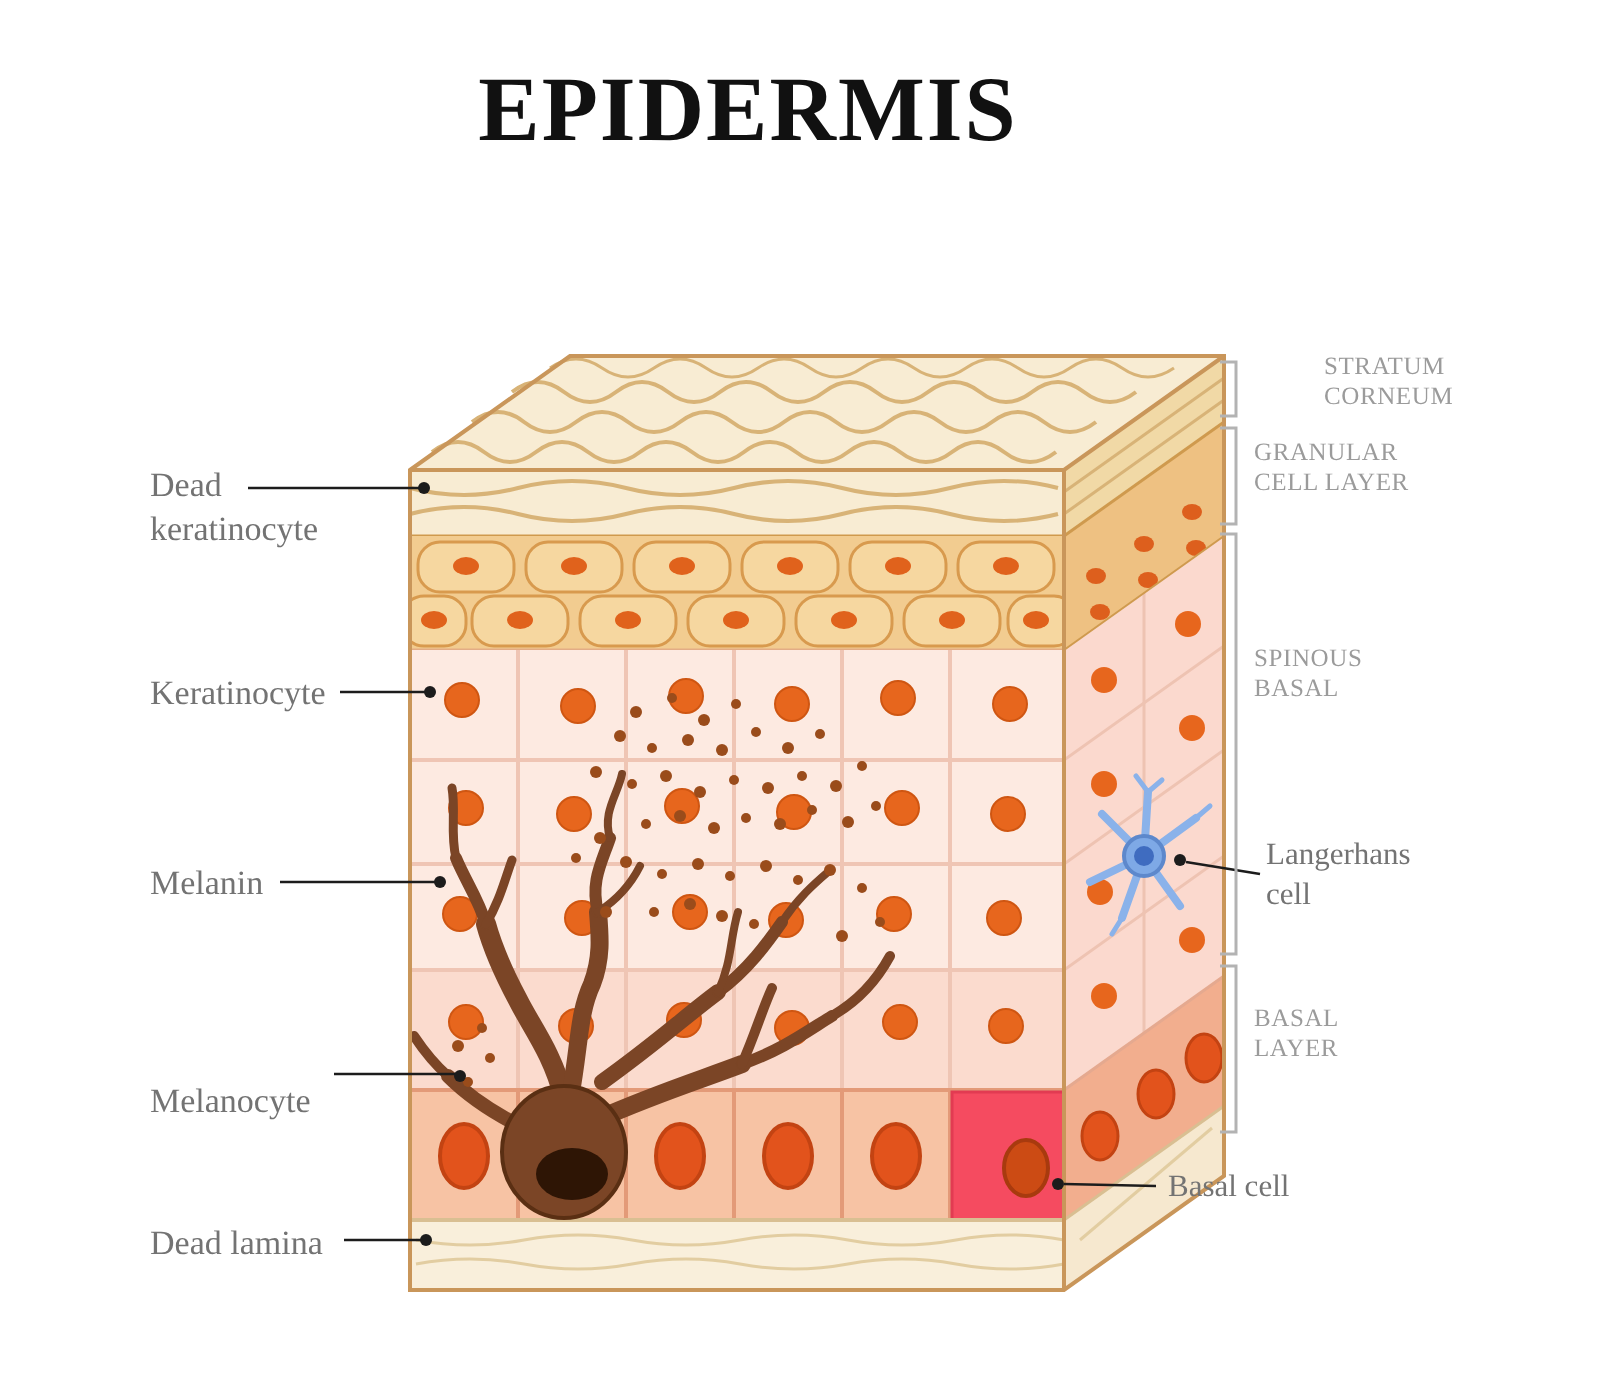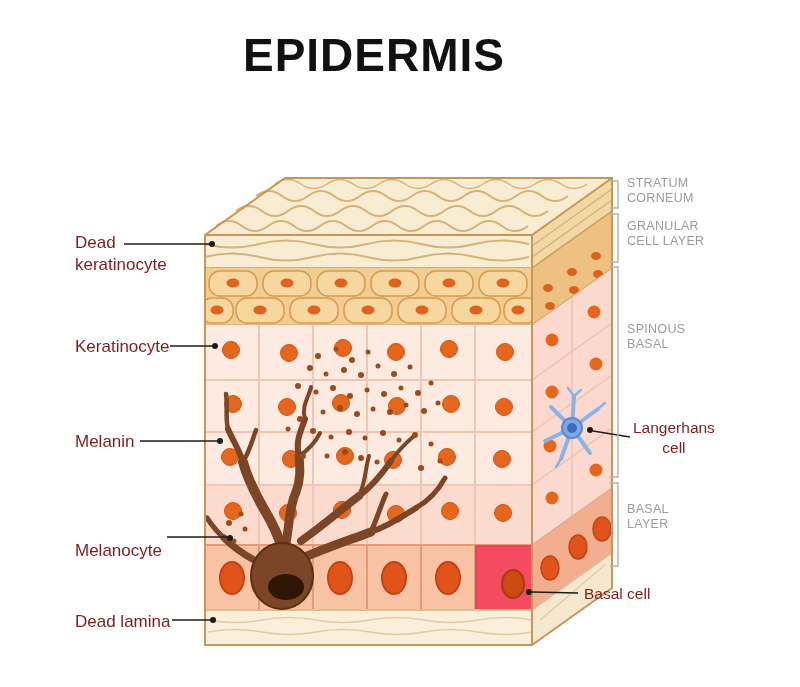--- a/index.html
+++ b/index.html
@@ -1,20 +1,20 @@
 <!DOCTYPE html>
 <html><head>
 <meta charset="utf-8">
 <style>
   html,body{margin:0;padding:0;background:#ffffff;}
   .stage{position:relative;width:748px;height:687px;background:#ffffff;
-         font-family:Liberation Sans, sans-serif;overflow:hidden;}
+         font-family:Liberation Serif, serif;overflow:hidden;}
   .title{position:absolute;top:28px;left:0;width:100%;text-align:center;
          font-size:46px;font-weight:700;letter-spacing:1px;color:#111;}
-  .lbl{position:absolute;white-space:pre-line;color:#7f1d1d;font-size:17px;line-height:1.3;}
+  .lbl{position:absolute;white-space:pre-line;color:#737373;font-size:17px;line-height:1.3;}
   .lbl.gray{color:#9b9b9b;font-size:12.5px;line-height:1.2;letter-spacing:.3px;}
   .lbl.cell{font-size:15.5px;}
   svg.art{position:absolute;left:0;top:0;}
 </style>
 </head>
 <body>
 
 <div class="stage">
 
   <div class="title">EPIDERMIS</div>
@@ -331,26 +331,26 @@
     </g>
   </svg>
 
   <div class="lbl" style="left:75px;top:232px;">Dead
 keratinocyte</div>
   <div class="lbl" style="left:75px;top:336px;">Keratinocyte</div>
   <div class="lbl" style="left:75px;top:431px;">Melanin</div>
   <div class="lbl" style="left:75px;top:528px;margin-top:12px;">Melanocyte</div>
   <div class="lbl" style="left:75px;top:611px;">Dead lamina</div>
 
-  <div class="lbl gray" style="left:627px;top:176px;">STRATUM
+  <div class="lbl gray" style="left:662px;top:176px;">STRATUM
 CORNEUM</div>
   <div class="lbl gray" style="left:627px;top:219px;">GRANULAR
 CELL LAYER</div>
   <div class="lbl gray" style="left:627px;top:322px;">SPINOUS
 BASAL</div>
   <div class="lbl gray" style="left:627px;top:502px;">BASAL
 LAYER</div>
 
-  <div class="lbl cell" style="left:633px;top:418px;text-align:center;">Langerhans
+  <div class="lbl cell" style="left:633px;top:418px;">Langerhans
 cell</div>
   <div class="lbl cell" style="left:584px;top:584px;">Basal cell</div>
 
 </div>
 
 </body></html>

